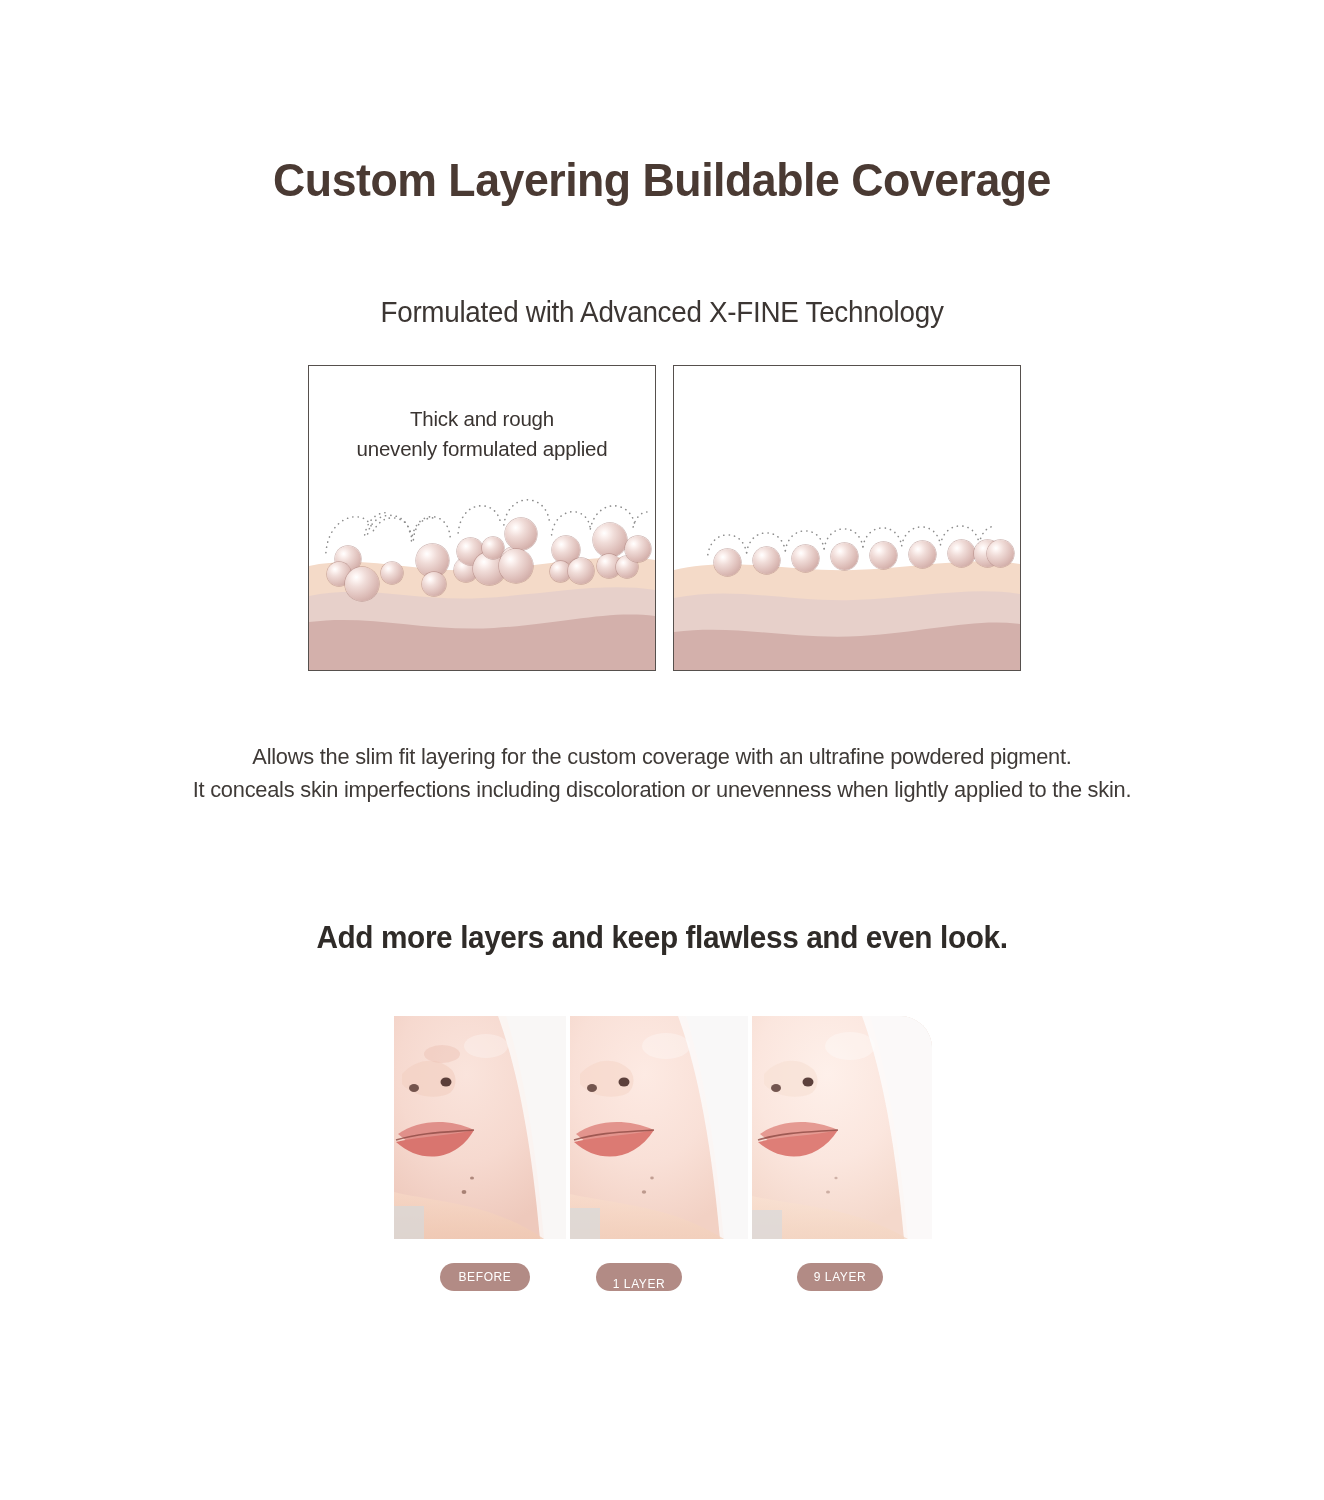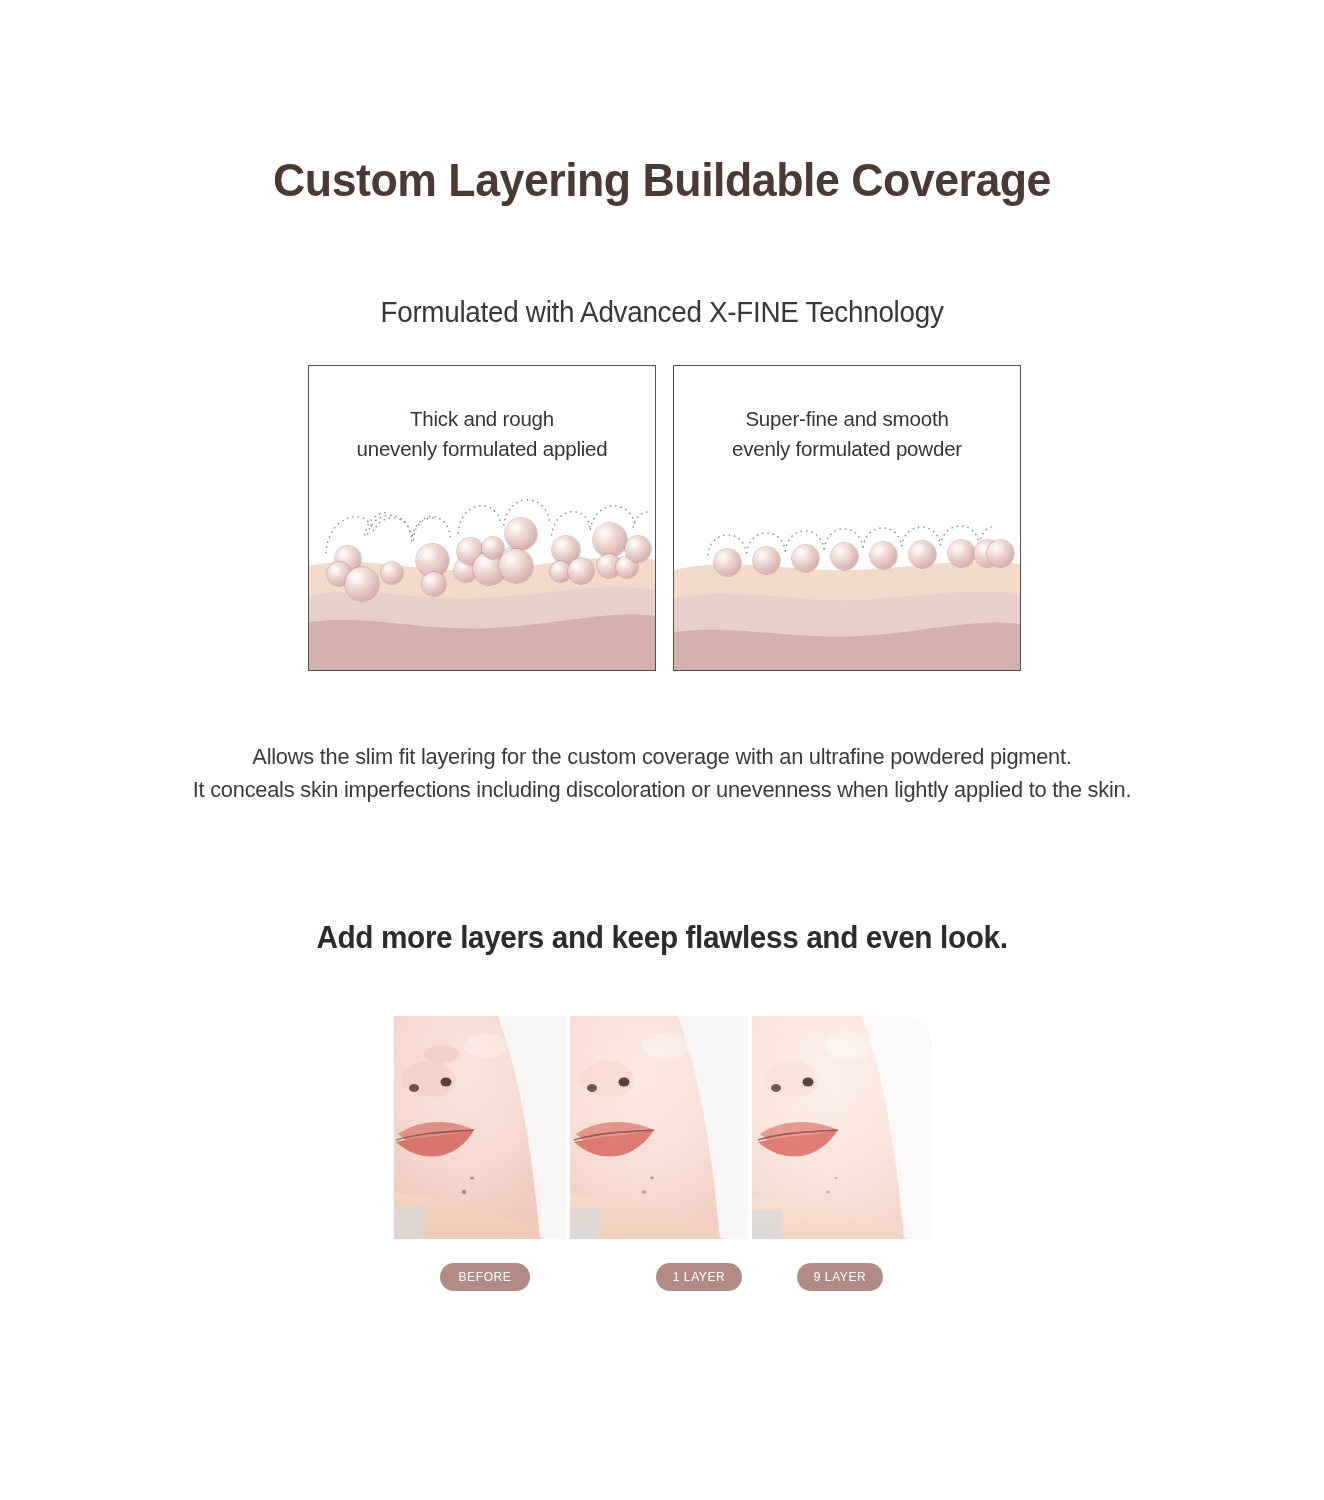--- a/index.html
+++ b/index.html
@@ -94,21 +94,21 @@
 
   
   .pill {
     position:absolute; top:1263px; height:28px;
     border-radius:14px; background:#b28b85;
     color:#ffffff; font-size:12px; letter-spacing:0.6px;
     display:flex; align-items:center; justify-content:center;
     padding:0 16px;
   }
   .pill.a { left:440px; width:90px; }
-  .pill.b { left:656px; width:86px; }
+  .pill.b { left:596px; width:86px;align-items:flex-end; }
   .pill.c { left:797px; width:86px; }
 </style>
 </head>
 <body>
 
 <div class="page">
 
   <div class="main-title">Custom Layering Buildable Coverage</div>
 
   <div class="sub-title">Formulated with Advanced X-FINE Technology</div>
@@ -167,24 +167,20 @@
       <div class="bead" style="left:259px; top:192px; width:26px; height:26px;"></div>
 
       <div class="bead" style="left:284px; top:157px; width:34px; height:34px;"></div>
       <div class="bead" style="left:288px; top:188px; width:24px; height:24px;"></div>
       <div class="bead" style="left:307px; top:190px; width:22px; height:22px;"></div>
       <div class="bead" style="left:316px; top:170px; width:26px; height:26px;"></div>
     </div>
 
     <div class="panel right">
 
-      <div class="panel-caption">
-        <div>Super-fine and smooth</div>
-        <div>evenly formulated powder</div>
-      </div>
 
       <div class="skin">
         <svg viewBox="0 0 348 130" preserveAspectRatio="none">
           <path d="M0,30 C60,16 116,32 180,30 C244,28 300,16 348,24 L348,130 L0,130 Z" fill="#f4dac8"></path>
           <path d="M0,58 C60,46 116,62 180,60 C244,58 300,46 348,54 L348,130 L0,130 Z" fill="#e7d0ca"></path>
           <path d="M0,92 C64,84 118,100 188,96 C254,92 302,78 348,84 L348,130 L0,130 Z" fill="#d3b0ab"></path>
         </svg>
       </div>
 
       <svg class="dots" viewBox="0 0 348 306" preserveAspectRatio="none">

